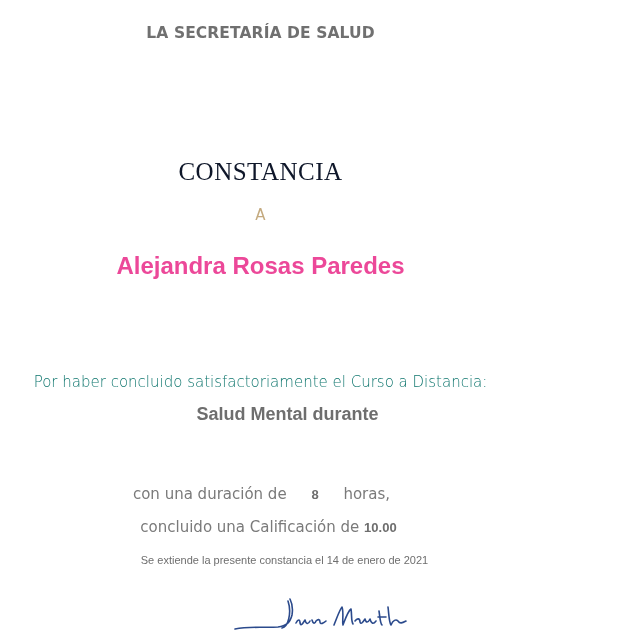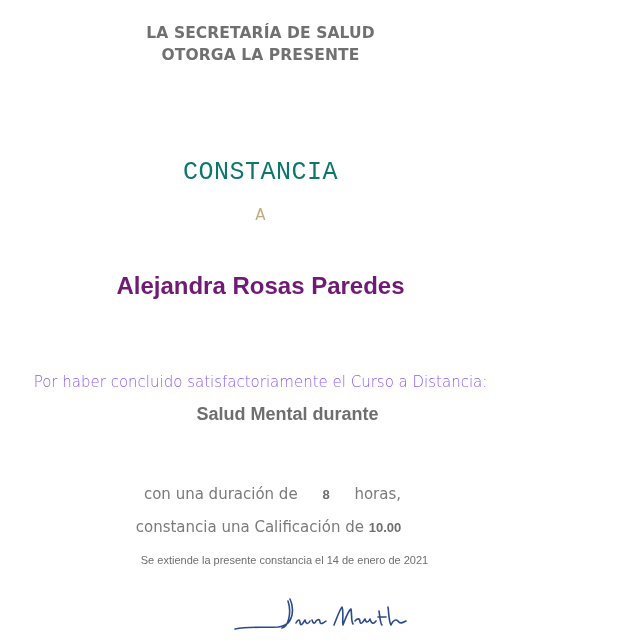--- a/index.html
+++ b/index.html
@@ -3,58 +3,57 @@
   <meta charset="utf-8">
   <style>
     html, body { margin: 0; padding: 0; }
     body {
       width: 640px; height: 640px; background: #ffffff; position: relative; overflow: hidden;
       font-family: "DejaVu Sans", sans-serif; color: #6f6f6f;
     }
     .abs { position: absolute; left: 0; width: 521px; text-align: center; }
     .header { top: 22px; font-family: "DejaVu Sans", sans-serif; font-weight: bold; font-size: 15.5px; line-height: 22px; color: #707070; letter-spacing: 0.1px; }
     .header div { white-space: nowrap; }
-    .title { top: 158px; font-size: 25px; font-weight: normal; color: #0f766e; letter-spacing: 0.5px; font-family: Liberation Mono, monospace; }
+    .title { top: 158px; font-size: 25px; font-weight: normal; color: #0f172a; letter-spacing: 0.5px; font-family: Liberation Serif, serif; }
     .a-letter { top: 206px; font-size: 15px; color: #c4aa7f; font-family: "DejaVu Sans", sans-serif; }
-    .recipient { top: 272px; font-family: "Liberation Sans", sans-serif; font-weight: bold; font-size: 24px; color: #701a75; }
-    .intro { top: 373px; font-family: "DejaVu Sans", sans-serif; font-size: 15px; color: #8b5cf6; font-weight: 300; }
+    .recipient { top: 252px; font-family: "Liberation Sans", sans-serif; font-weight: bold; font-size: 24px; color: #ec4899; }
+    .intro { top: 373px; font-family: "DejaVu Sans", sans-serif; font-size: 15px; color: #0f766e; font-weight: 300; }
     .course { top: 403px; font-family: "Liberation Sans", sans-serif; font-weight: bold; font-size: 18px; line-height: 22px; color: #6e6e6e; padding-left: 27px; }
     .duration { top: 485px; font-size: 15px; color: #7a7a7a; }
     .grade { top: 518px; font-size: 15px; color: #7a7a7a; }
     .inline-val { font-family: "Liberation Sans", sans-serif; font-weight: bold; font-size: 13px; color: #6e6e6e; display: inline-block; }
     .footer-date { top: 554px; font-family: "Liberation Sans", sans-serif; font-size: 11px; color: #6e6e6e; padding-left: 24px; }
     .signature { position: absolute; left: 230px; top: 595px; width: 190px; height: 45px; }
   </style>
 </head>
 <body>
 
 <div class="abs header">
   <div>LA SECRETARÍA DE SALUD</div>
-  <div>OTORGA LA PRESENTE</div>
 </div>
 
 <div class="abs title">CONSTANCIA</div>
 <div class="abs a-letter">A</div>
 
 <div class="abs recipient">Alejandra Rosas Paredes</div>
 
 <div class="abs intro">Por haber concluido satisfactoriamente el Curso a Distancia:</div>
 
 <div class="abs course">
   <div>Salud Mental durante</div>
 </div>
 
-<div class="abs duration" style="padding-left:12px;">
+<div class="abs duration" style="padding-left:1px;">
   <span>con una duración de</span>
   <span class="inline-val" style="margin:0 20px;">8</span>
   <span>horas,</span>
 </div>
 
 <div class="abs grade" style="padding-left:16px; box-sizing:border-box;">
-  <span>constancia una Calificación de</span>
+  <span>concluido una Calificación de</span>
   <span class="inline-val" style="">10.00</span>
 </div>
 
 <div class="abs footer-date">Se extiende la presente constancia el 14 de enero de 2021</div>
 
 <svg class="signature" viewBox="0 0 190 45">
   <g fill="none" stroke="#2b4a8c" stroke-width="1.6" stroke-linecap="round" stroke-linejoin="round">
     <path d="M5 34 C20 31, 35 33, 48 32 C56 31, 60 28, 62 20 C63 14, 62 8, 60 4 M58 6 C62 18, 58 32, 52 33"></path>
     <path d="M66 28 C68 24, 70 24, 70 28 C71 32, 73 28, 75 25 C76 29, 78 30, 80 26 M82 25 C83 29, 85 29, 86 26 C88 24, 90 24, 90 27 C90 30, 94 28, 96 26"></path>
     <path d="M104 30 C108 20, 110 14, 112 12 C114 18, 112 26, 113 30 C116 22, 118 16, 121 14 C122 20, 121 26, 123 29"></path>

